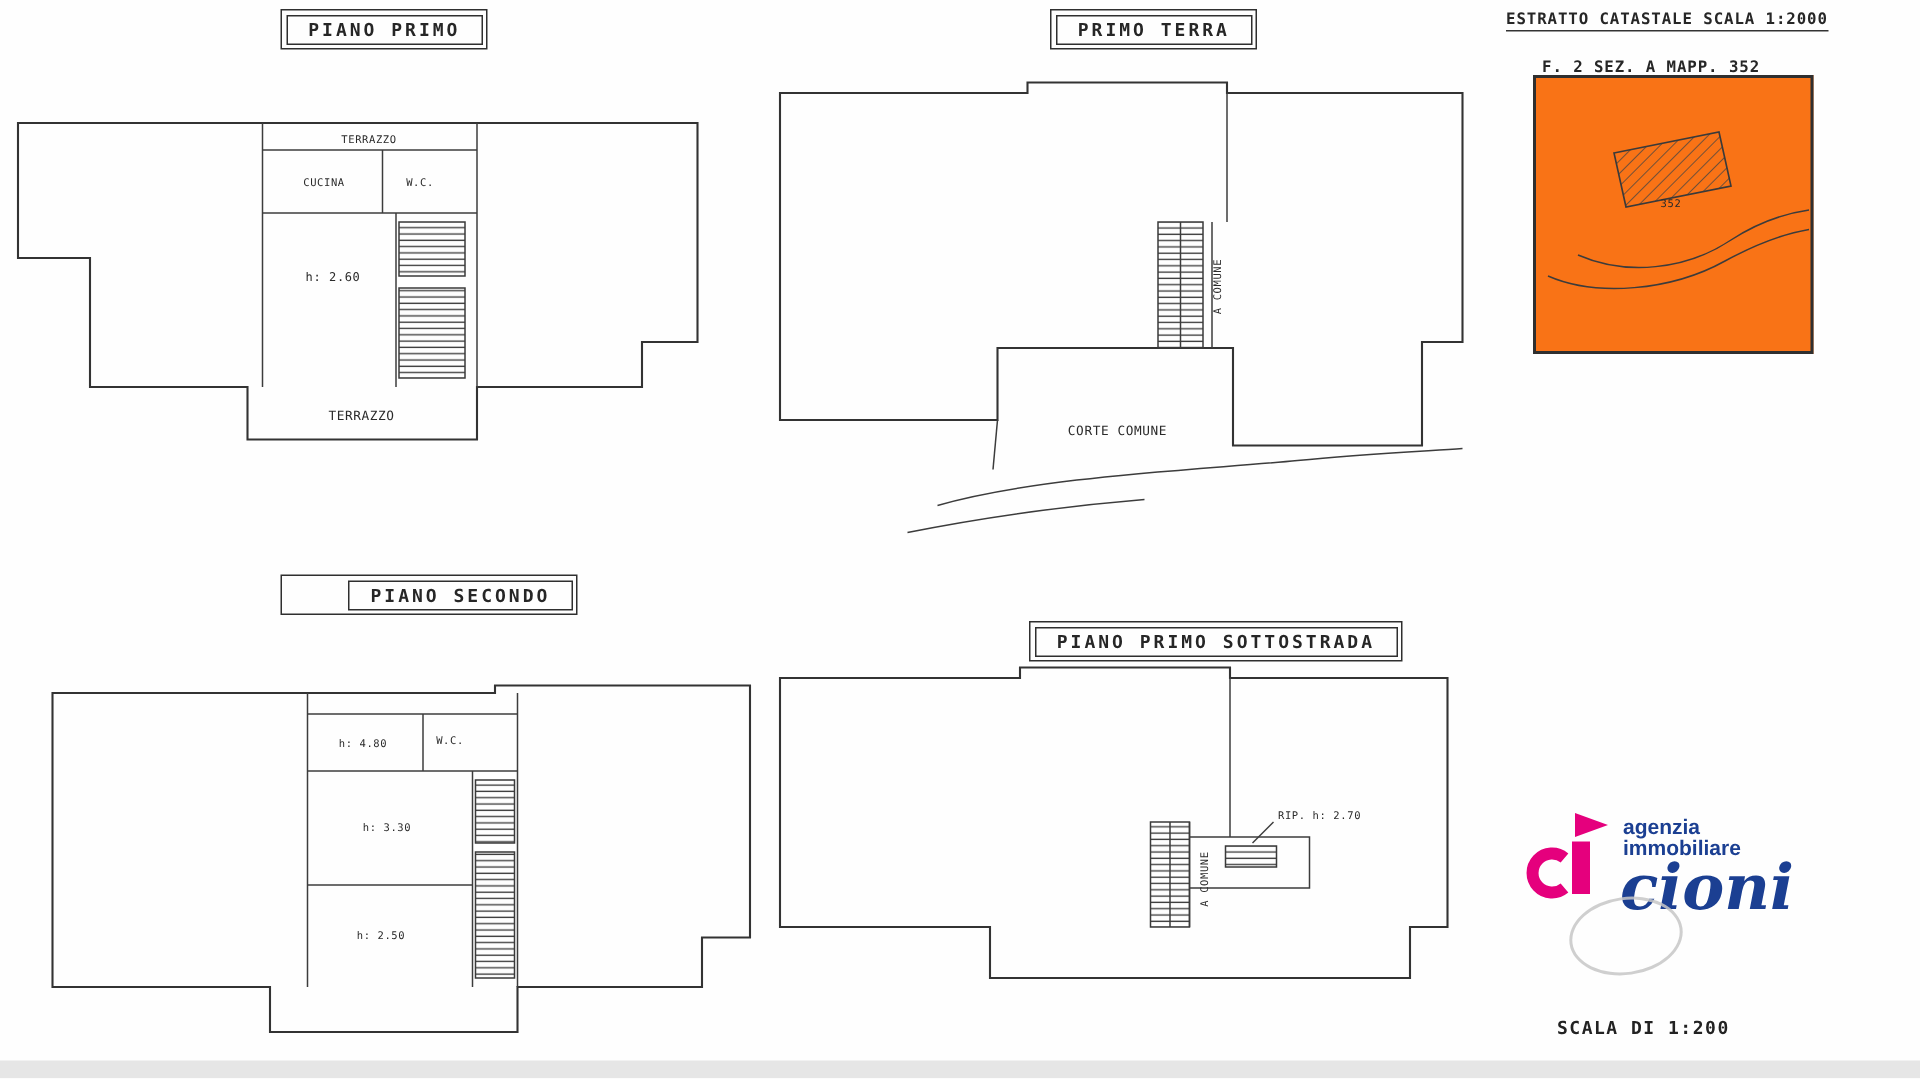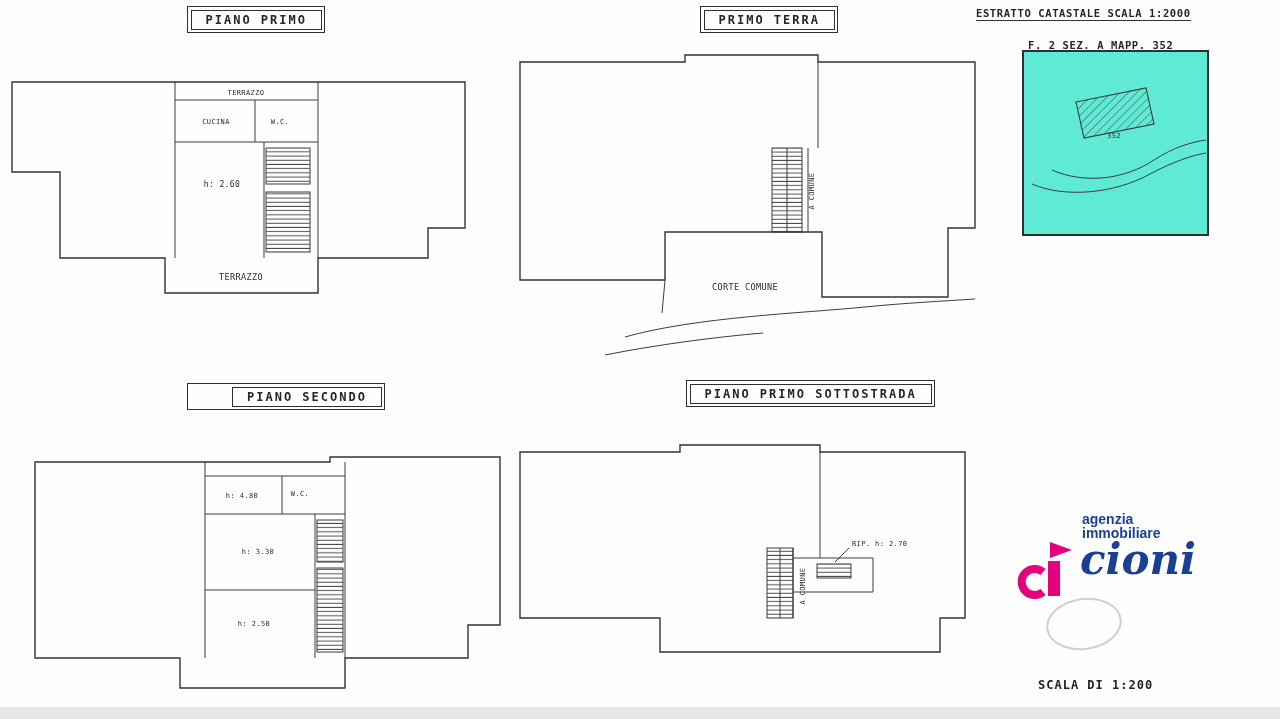--- a/index.html
+++ b/index.html
@@ -13,21 +13,21 @@
     border:1.3px solid #2f2f2f;padding:2px 14px;white-space:nowrap;
     font-family:"DejaVu Sans Mono",monospace;font-weight:bold;font-size:12px;
     letter-spacing:2px;color:#262626;
   }
   
   .cad-head{
     position:absolute;font-family:"DejaVu Sans Mono",monospace;font-weight:bold;
     font-size:10.5px;letter-spacing:0.6px;color:#262626;
     border-bottom:1.3px solid #333;padding-bottom:1px;white-space:nowrap;
   }
-  .cad-box{position:absolute;border:2px solid #2f2f2f;background:#5eead4;}
+  .cad-box{position:absolute;border:2px solid #2f2f2f;background:#f97316;}
   
   svg.plan{position:absolute;overflow:visible;}
   .wall{fill:none;stroke:#333;stroke-width:1.4;}
   .inner path, .inner line{fill:none;stroke:#3c3c3c;stroke-width:1;}
   .thin{fill:none;stroke:#3c3c3c;stroke-width:1;}
   .lbl{font-family:"DejaVu Sans Mono",monospace;font-size:8px;fill:#2a2a2a;letter-spacing:0.4px;}
   .lbl-sm{font-size:7px;}
   .lbl-md{font-size:8.5px;}
   
   .agency-text{position:absolute;}
@@ -96,21 +96,21 @@
       <path class="thin" d="M303,103 V187"></path>
     </g>
     <text class="lbl lbl-sm" x="309" y="146" text-anchor="middle" transform="rotate(-90 309 146)">A COMUNE</text>
     <text class="lbl lbl-md" x="240" y="245" text-anchor="middle">CORTE COMUNE</text>
     <g>
       <path class="thin" d="M120,292 C190,272 300,268 360,262 C400,258 440,256 470,254"></path>
       <path class="thin" d="M100,310 C150,300 210,292 258,288"></path>
     </g>
   </svg>
 
-  <div class="cad-head" style="left:976px;top:7px;">ESTRATTO CATASTALE SCALA 1:2000</div>
+  <div class="cad-head" style="left:1004px;top:7px;">ESTRATTO CATASTALE SCALA 1:2000</div>
   <div class="cad-head" style="left:1028px;top:39px;">F. 2   SEZ. A   MAPP. 352</div>
 
   <div class="cad-box" style="left:1022px;top:50px;width:183px;height:182px;">
     <svg width="183" height="182" viewBox="0 0 183 182" style="display:block;">
       <defs>
         <pattern id="hatch-cad" width="6" height="6" patternUnits="userSpaceOnUse" patternTransform="rotate(45)">
           <line x1="0" y1="0" x2="0" y2="6" stroke="#444" stroke-width="1"></line>
         </pattern>
       </defs>
       <g>
@@ -147,21 +147,21 @@
     <g>
       <rect x="297" y="70" width="26" height="42" fill="url(#hatch-p3)" stroke="#3a3a3a" stroke-width="1"></rect>
       <rect x="297" y="118" width="26" height="84" fill="url(#hatch-p3)" stroke="#3a3a3a" stroke-width="1"></rect>
     </g>
     <text class="lbl lbl-sm" x="222" y="48" text-anchor="middle">h: 4.80</text>
     <text class="lbl lbl-sm" x="280" y="46" text-anchor="middle">W.C.</text>
     <text class="lbl lbl-sm" x="238" y="104" text-anchor="middle">h: 3.30</text>
     <text class="lbl lbl-sm" x="234" y="176" text-anchor="middle">h: 2.50</text>
   </svg>
 
-  <div class="title-box" style="left:686px;top:380px;">
+  <div class="title-box" style="left:686px;top:414px;">
     <div>PIANO PRIMO SOTTOSTRADA</div>
   </div>
 
   <svg class="plan" style="left:505px;top:440px;" width="480" height="230" viewBox="0 0 480 230">
     <defs>
       <pattern id="hatch-p4" width="5" height="4.2" patternUnits="userSpaceOnUse">
         <line x1="0" y1="2" x2="5" y2="2" stroke="#3a3a3a" stroke-width="0.9"></line>
       </pattern>
     </defs>
     <path class="wall" d="M15,12 L175,12 L175,5 L315,5 L315,12 L460,12 L460,178 L435,178 L435,212 L155,212 L155,178 L15,178 Z"></path>
@@ -179,21 +179,21 @@
     <text class="lbl lbl-sm" x="300" y="146" text-anchor="middle" transform="rotate(-90 300 146)">A COMUNE</text>
     <text class="lbl lbl-sm" x="347" y="106" text-anchor="start">RIP.  h: 2.70</text>
   </svg>
 
   <svg style="position:absolute;left:1010px;top:540px;" width="68" height="64" viewBox="0 0 68 64">
     <polygon points="40,2 62,10 40,18" fill="#e5007d"></polygon>
     <rect x="38" y="21" width="12" height="35" fill="#e5007d"></rect>
     <path d="M33,32 A13,13 0 1 0 33,52" fill="none" stroke="#e5007d" stroke-width="8"></path>
   </svg>
 
-  <div class="agency-text" style="left:1082px;top:512px;">
+  <div class="agency-text" style="left:1082px;top:544px;">
     <div class="ag-small">agenzia</div>
     <div class="ag-small">immobiliare</div>
     <div class="ag-name">cioni</div>
   </div>
 
   <div class="stamp" style="left:1046px;top:598px;width:72px;height:48px;"></div>
 
   <div class="scale-note" style="left:1038px;top:650px;">SCALA DI 1:200</div>
 
   <div class="scan-edge" style="top:707px;height:12px;"></div>

